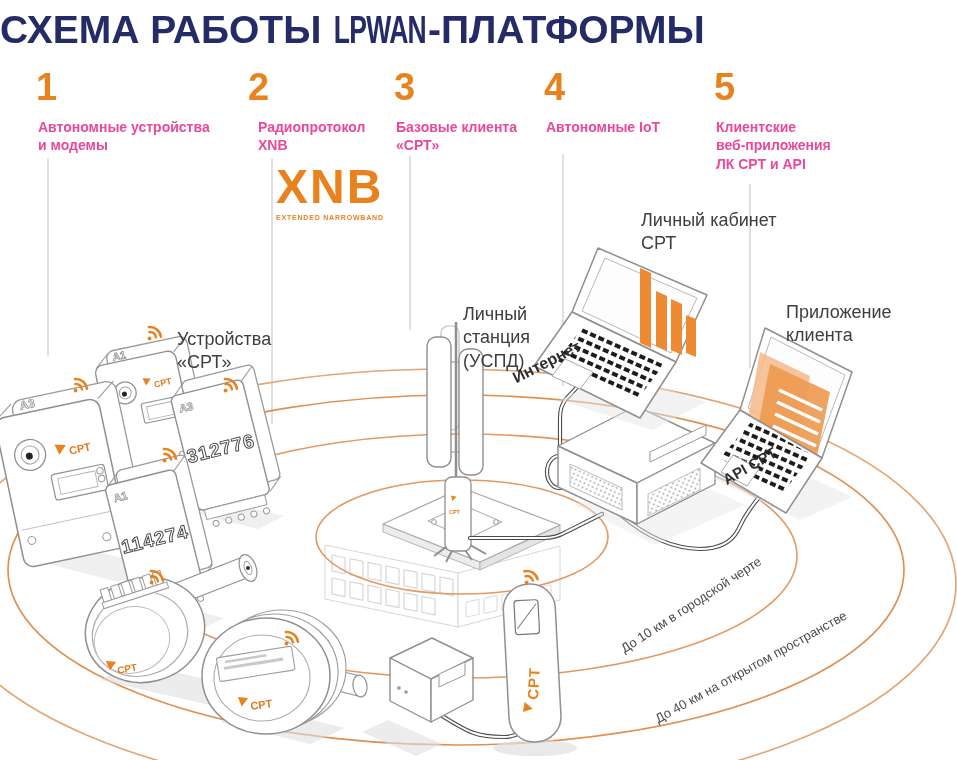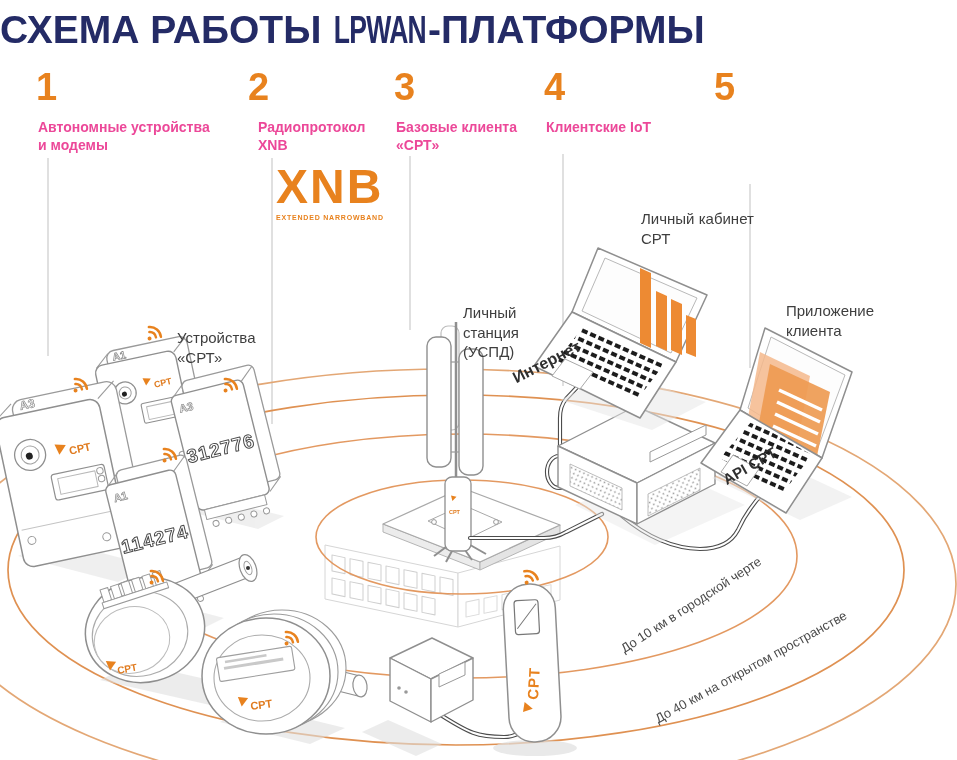--- a/index.html
+++ b/index.html
@@ -18,21 +18,21 @@
     margin:0 -20px; letter-spacing:-1px;
   }
   .step-num {
     position:absolute; font-size:38px; font-weight:700; color:#E8821E; line-height:1;
   }
   .step-label {
     position:absolute; font-size:14px; font-weight:700; color:#ec4899;
     line-height:1.32; white-space:pre-line; width:215px;
   }
   .lbl {
-    position:absolute; font-size:15px; color:#3E3E3E; line-height:1.3;
+    position:absolute; font-size:18px; color:#3E3E3E; line-height:1.3;
     white-space:pre-line;
   }
   .lbl-strong {
     position:absolute; font-size:16px; font-weight:700; color:#2F2F2F;
     white-space:nowrap; transform-origin:0 50%;
   }
   .lbl-range {
     position:absolute; font-size:13px; color:#4A4A4A; white-space:nowrap;
     transform-origin:0 50%;
   }
@@ -350,21 +350,24 @@
 <div class="step-num" style="left:394px;top:68px">3</div>
 <div class="step-num" style="left:544px;top:68px">4</div>
 <div class="step-num" style="left:714px;top:68px">5</div>
 
 <div class="step-label" style="left:38px;top:118px">Автономные устройства
 и модемы</div>
 <div class="step-label" style="left:258px;top:118px">Радиопротокол
 XNB</div>
 <div class="step-label" style="left:396px;top:118px">Базовые клиента
 «СРТ»</div>
-<div class="step-label" style="left:546px;top:118px">Клиентские IoT</div>
+<div class="step-label" style="left:546px;top:118px">Автономные IoT</div>
+<div class="step-label" style="left:716px;top:118px">Клиентские
+веб-приложения
+ЛК СРТ и API</div>
 
 <div class="xnb">
   <div class="xnb-main">XNB</div>
   <div class="xnb-tag">EXTENDED NARROWBAND</div>
 </div>
 
 <div class="lbl" style="left:177px;top:328px">Устройства
 «СРТ»</div>
 <div class="lbl" style="left:463px;top:303px">Личный
 станция

